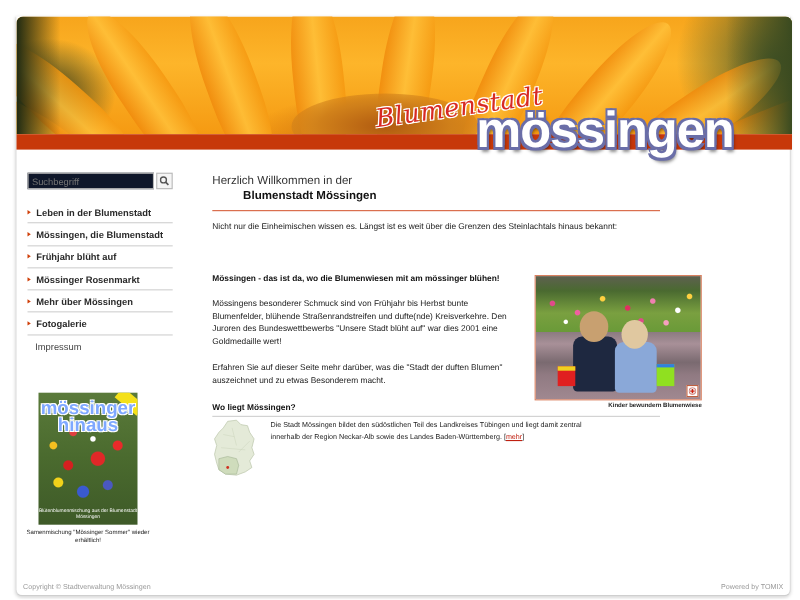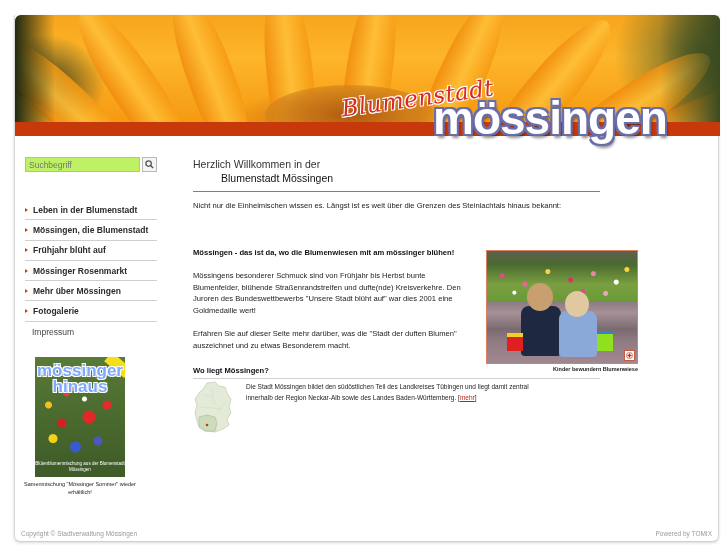--- a/index.html
+++ b/index.html
@@ -60,27 +60,27 @@
     letter-spacing: -1px;
     text-shadow: -2px -2px 0 #6a6ea8, 2px -2px 0 #6a6ea8, -2px 2px 0 #6a6ea8, 2px 2px 0 #6a6ea8, 2px 4px 3px rgba(0,0,0,0.45);
     line-height: 46px;
   }
 
   
   .sidebar { position: absolute; left: 10px; top: 142px; width: 132px; }
   .search-row { display: flex; align-items: center; }
   .search-input {
     width: 115px; height: 15px; border: 1px solid #b8b8b8; font-size: 8.5px; color: #666;
-    padding: 0 3px; font-family: "Liberation Sans", sans-serif; background: #bef264;
+    padding: 0 3px; font-family: "Liberation Sans", sans-serif; background: #0f172a;
   }
   .search-btn {
     width: 15px; height: 15px; margin-left: 2px; border: 1px solid #b8b8b8; background: #f5f5f5;
     display: flex; align-items: center; justify-content: center;
   }
-  .nav { margin-top: 28px; list-style: none; }
+  .nav { margin-top: 11px; list-style: none; }
   .nav-item {
     display: flex; align-items: center; height: 20.3px;
     border-bottom: 1px solid #cfcfcf; font-size: 8.5px; font-weight: bold; color: #2a2a2a;
     cursor: pointer;
   }
   .nav-item .tri {
     width: 0; height: 0; border-top: 2.5px solid transparent; border-bottom: 2.5px solid transparent;
     border-left: 3px solid #d0400a; margin: 0 5px 0 0;
   }
   .nav-item.plain { border-bottom: none; font-weight: normal; color: #444; padding-left: 7px; }
@@ -114,21 +114,21 @@
   }
   .promo-sub {
     position: absolute; left: 0; bottom: 4px; width: 90px; text-align: center;
     font-size: 4.5px; color: #fff; line-height: 6px;
   }
   .promo-caption { margin-top: 3px; font-size: 5.5px; color: #222; text-align: center; line-height: 8px; width: 120px; margin-left: -15px; }
 
   
   .main { position: absolute; left: 178px; top: 143px; width: 410px; }
   .welcome { font-size: 10.5px; color: #333; line-height: 13px; }
-  .title { font-size: 10.5px; font-weight: normal; color: #111; line-height: 14px; padding-left: 28px; }
+  .title { font-size: 10.5px; font-weight: bold; color: #111; line-height: 14px; padding-left: 28px; }
   .title-rule { margin-top: 6px; height: 1px; background: #d6603c; width: 407px; }
   .intro { margin-top: 8px; font-size: 7.6px; line-height: 11px; color: #222; width: 370px; }
 
   .block { position: absolute; left: 0; top: 89px; width: 275px; }
   .block h2 { font-size: 7.6px; font-weight: bold; line-height: 11px; color: #111; }
   .block p { margin-top: 12px; font-size: 7.6px; line-height: 11.5px; color: #222; }
 
   .photo-box { position: absolute; left: 293px; top: 92px; width: 152px; }
   .photo {
     width: 152px; height: 114px; border: 1px solid #d98060; position: relative; overflow: hidden;

